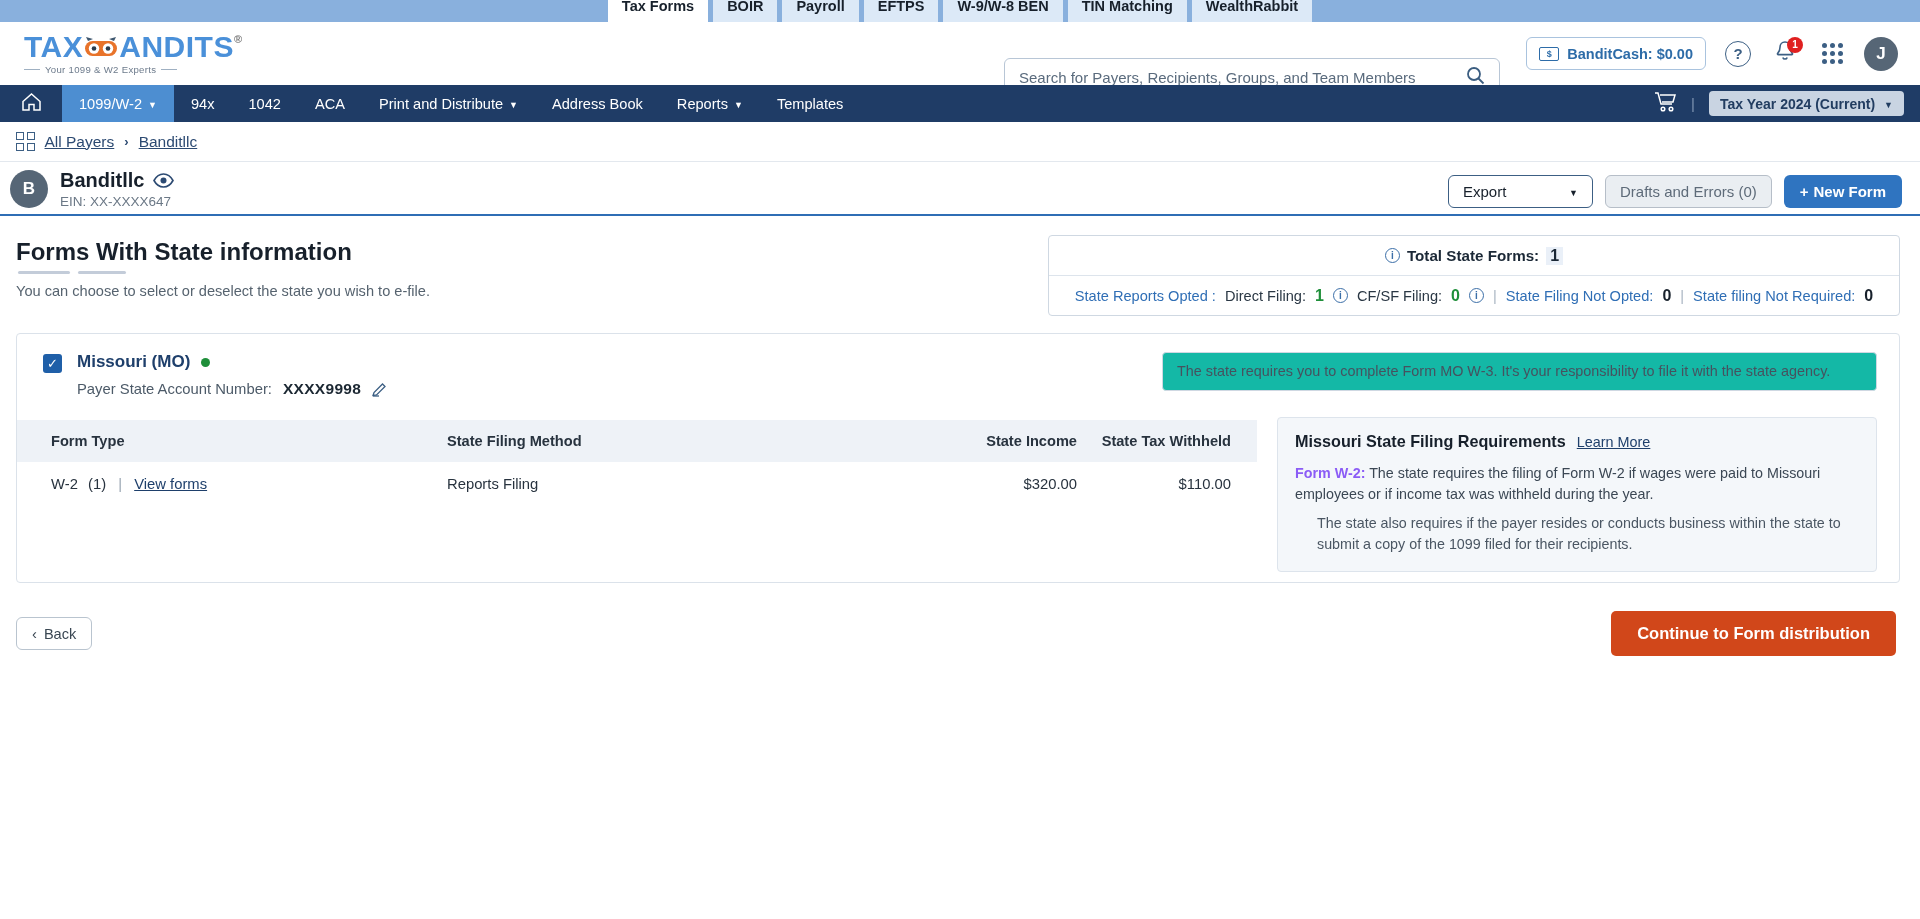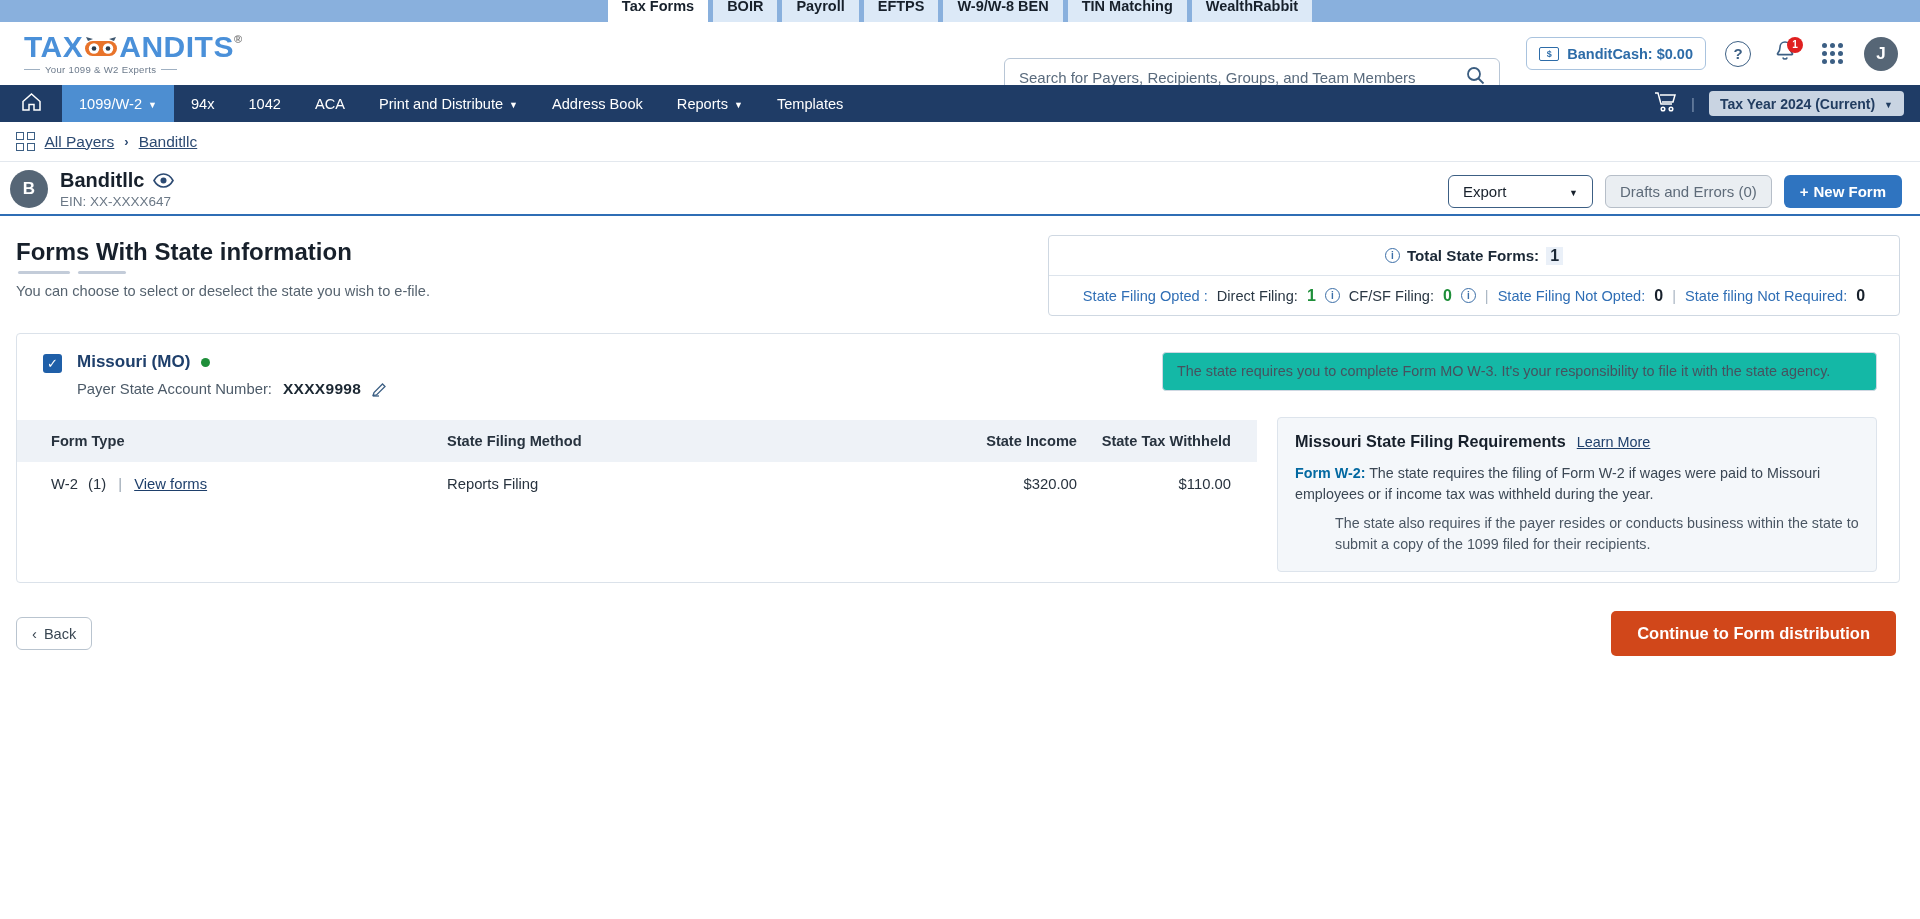--- a/index.html
+++ b/index.html
@@ -294,22 +294,22 @@
     position: absolute; right: 22px; top: 83px; width: 600px;
     background: #f4f7fa; border: 1px solid #dde4ec; border-radius: 4px;
     padding: 14px 17px 16px 17px;
   }
   .req-title {
     font-size: 16.2px; font-weight: 700; color: #17202b;
     display: flex; align-items: baseline; gap: 11px; margin-bottom: 12px;
   }
   .req-title a { font-size: 14.4px; font-weight: 400; color: #1e3f6b; text-decoration: underline; cursor: pointer; }
   .req-p { font-size: 14.3px; color: #3b4754; line-height: 1.45; }
-  .req-p b { color: #0369a1; }
-  .req-p2 { font-size: 14.3px; color: #4a5663; line-height: 1.45; margin: 9px 0 0 40px; }
+  .req-p b { color: #8b5cf6; }
+  .req-p2 { font-size: 14.3px; color: #4a5663; line-height: 1.45; margin: 9px 0 0 22px; }
 
   
   .footer { margin-top: 28px; display: flex; align-items: center; justify-content: space-between; padding-right: 4px; }
   .btn-back {
     border: 1px solid #b9c4cf; background: #fff; color: #3a4753;
     height: 33px; padding: 0 15px; gap: 7px; font-size: 14.6px;
   }
   .btn-continue {
     background: #d1471a; color: #fff; font-weight: 700; font-size: 16.5px;
     height: 45px; padding: 0 26px; border-radius: 5px;
@@ -504,21 +504,21 @@
     <div class="page-sub">You can choose to select or deselect the state you wish to e-file.</div>
   </div>
 
   <div class="summary">
     <div class="summary-top">
       <i class="info-i">i</i>
       <span>Total State Forms:</span>
       <span class="cnt">1</span>
     </div>
     <div class="summary-bot">
-      <span class="lbl-blue">State Filing Opted :</span>
+      <span class="lbl-blue">State Reports Opted :</span>
       <span class="lbl-dark">Direct Filing:</span>
       <span class="v-green">1</span>
       <i class="info-i">i</i>
       <span class="lbl-dark">CF/SF Filing:</span>
       <span class="v-green">0</span>
       <i class="info-i">i</i>
       <span class="vsep">|</span>
       <span class="lbl-blue">State Filing Not Opted:</span>
       <span class="v-dark">0</span>
       <span class="vsep">|</span>

